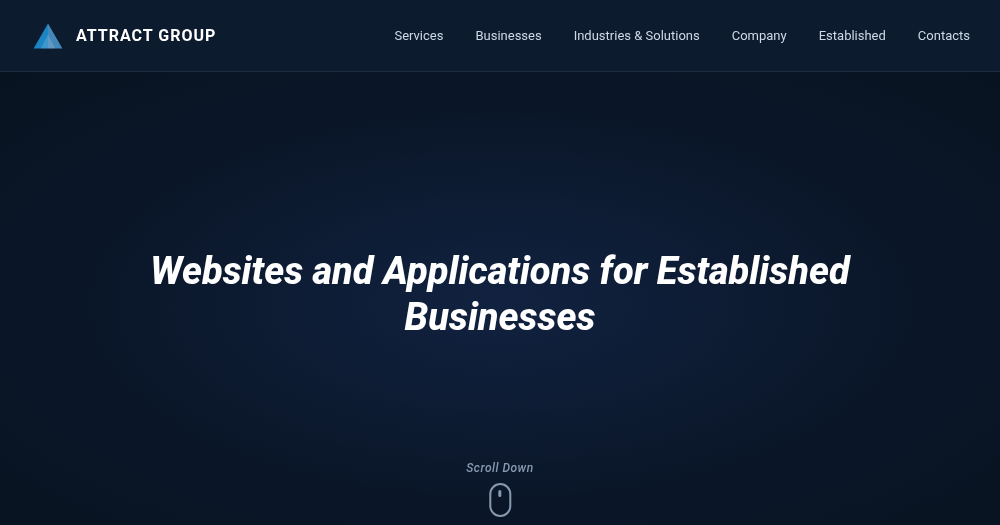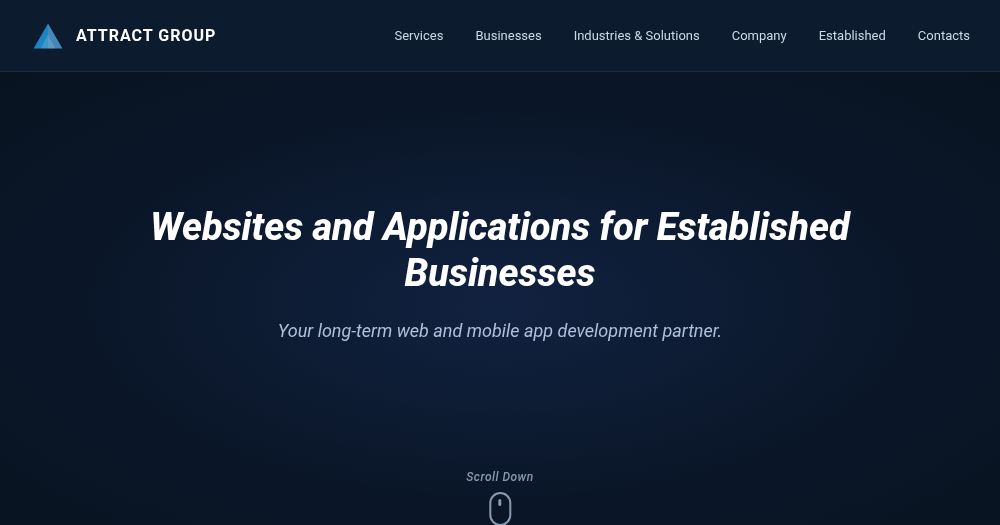--- a/index.html
+++ b/index.html
@@ -106,21 +106,21 @@
       color: #b0c0d8;
       font-size: 18px;
       font-weight: 400;
       line-height: 1.5;
       max-width: 600px;
       margin-bottom: 60px;
     }
 
     .scroll-down-area {
       position: absolute;
-      bottom: 11px;
+      bottom: 20px;
       left: 50%;
       transform: translateX(-50%);
       display: flex;
       flex-direction: column;
       align-items: center;
       gap: 8px;
     }
 
     .scroll-down-label {
       color: #8899b0;
@@ -176,21 +176,20 @@
     <a class="nav-link">Industries &amp; Solutions</a>
     <a class="nav-link">Company</a>
     <a class="nav-link">Established</a>
     <a class="nav-link">Contacts</a>
   </div>
 
 </nav>
 
 <section class="hero">
   <h1 class="hero-title">Websites and Applications for Established Businesses</h1>
-  <p class="hero-subtitle">Your long-term web and mobile app development partner.</p>
 
   <div class="scroll-down-area">
     <span class="scroll-down-label">Scroll Down</span>
     <div class="mouse-icon">
       <div class="mouse-wheel"></div>
     </div>
   </div>
 </section>
 
 </body></html>

